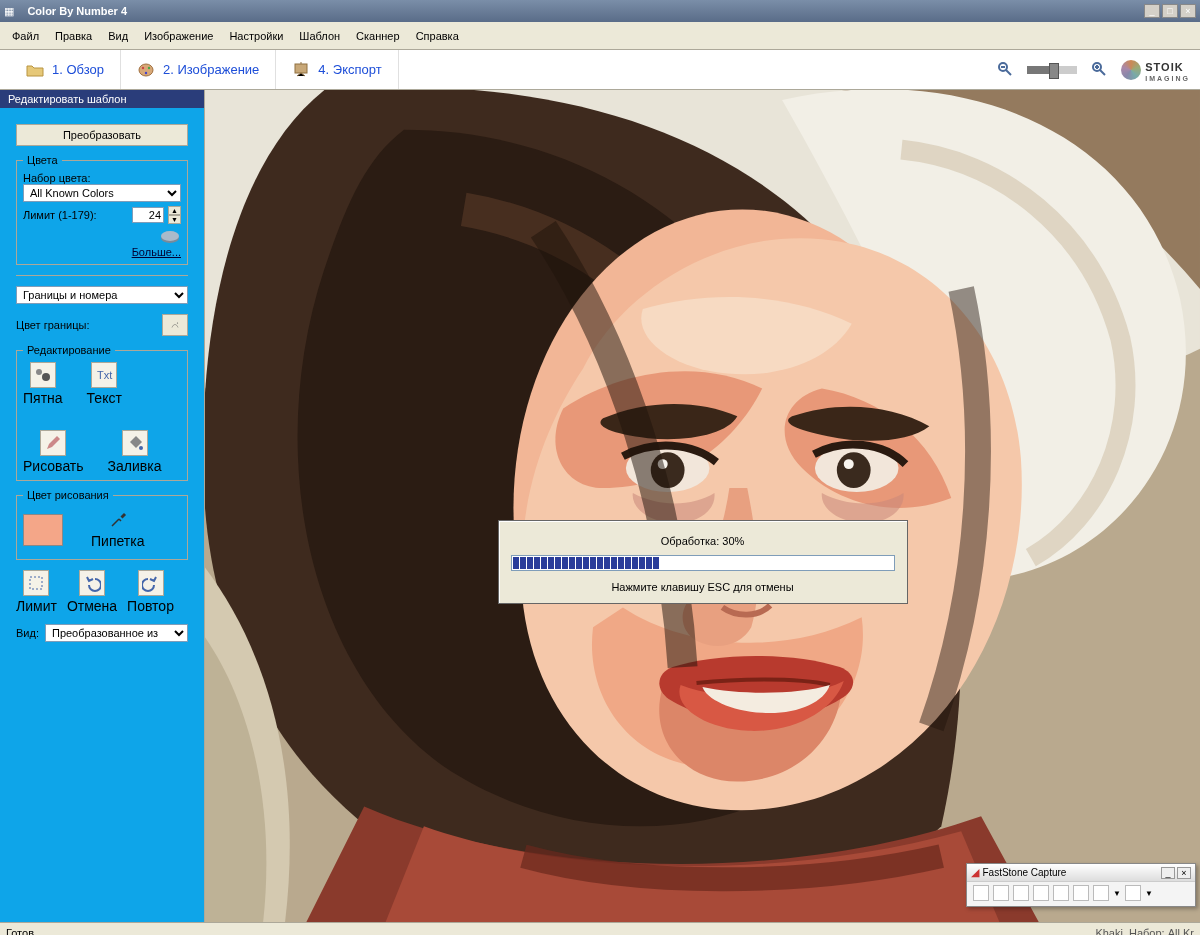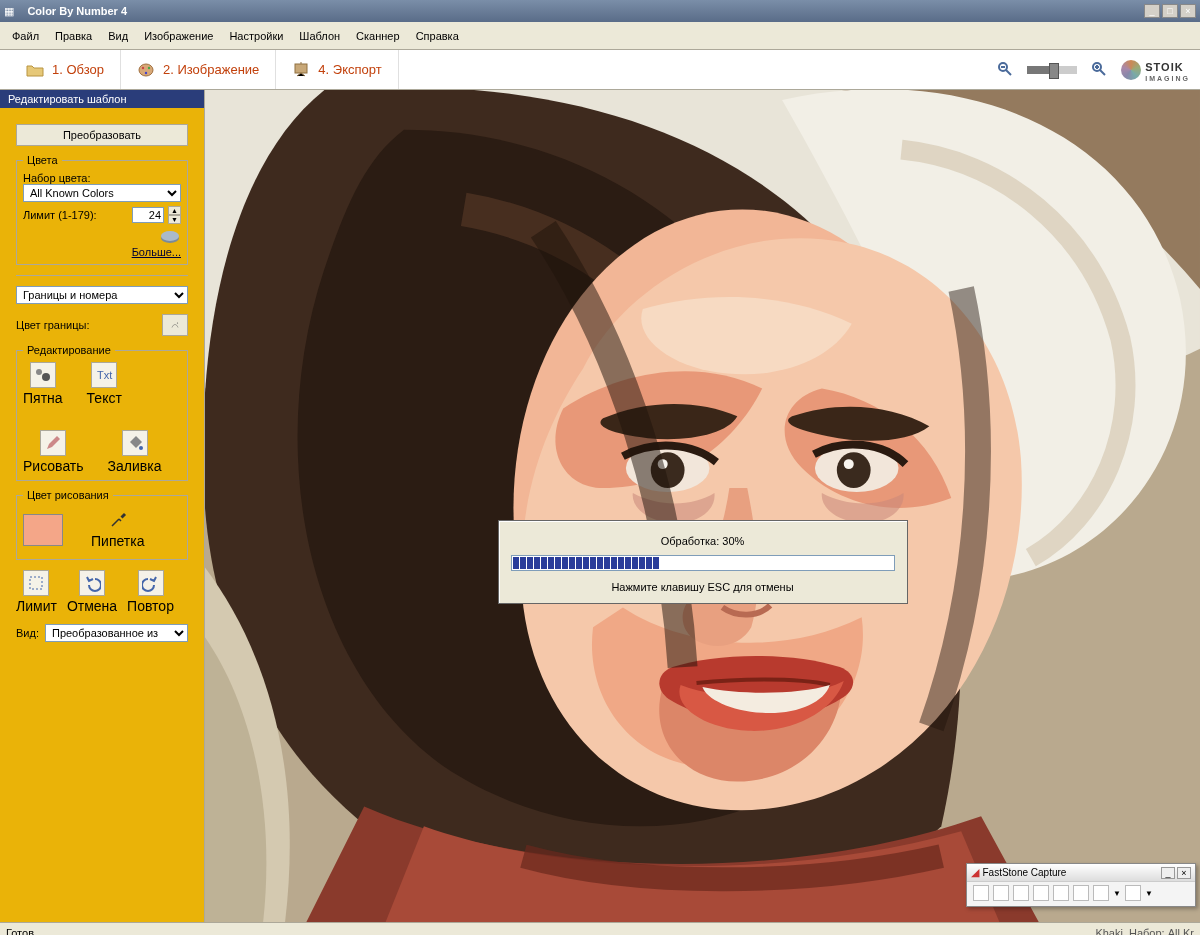--- a/index.html
+++ b/index.html
@@ -12,34 +12,34 @@
 
 
 .menubar { height: 28px; background: #ece9d8; display: flex; align-items: center; padding: 0 4px; border-bottom: 1px solid #aca899; }
 .menubar .mitem { padding: 2px 8px; cursor: default; }
 
 
 .tabstrip { height: 40px; background: #fff; border-bottom: 1px solid #aca899; display: flex; align-items: center; padding: 0 10px; }
 .tab { display: flex; align-items: center; gap: 8px; padding: 6px 16px; cursor: default; border-right: 1px solid #e0e0e0; height: 100%; }
 .tab.active { background: #f5f2e8; border-bottom: 2px solid #3a5c9a; }
 .tab .icon { width: 18px; height: 18px; display: inline-block; }
-.tab-label { font-size: 13px; color: #c2410c; }
+.tab-label { font-size: 13px; color: #1d4ed8; }
 .tabstrip-right { margin-left: auto; display: flex; align-items: center; gap: 14px; }
 .zoom-slider { width: 50px; height: 8px; background: linear-gradient(to right, #777 50%, #ccc 50%); position: relative; }
 .zoom-slider::after { content: ''; position: absolute; right: 18px; top: -3px; width: 8px; height: 14px; background: #888; border: 1px solid #555; }
 .logo { font-weight: bold; font-size: 16px; letter-spacing: 1px; color: #333; }
 .logo .imaging { font-size: 7px; letter-spacing: 2px; display: block; text-align: right; color: #666; }
 .logo-wrap { display: flex; align-items: center; gap: 4px; }
 .logo-icon { width: 20px; height: 20px; border-radius: 50%; background: conic-gradient(#c85, #9a7, #7aa, #88a, #a8a, #c85); }
 
 
 .main { display: flex; height: 832px; }
 
 
-.sidebar { width: 205px; background: #eab308; border-right: 1px solid #aca899; display: flex; flex-direction: column; }
+.sidebar { width: 205px; background: #0ea5e9; border-right: 1px solid #aca899; display: flex; flex-direction: column; }
 .panel-title { background: #2a3d7a; color: #fff; padding: 3px 8px; font-size: 11px; }
 .sidebar-body { padding: 16px; flex: 1; overflow: auto; }
 
 .btn { background: #ece9d8; border: 1px solid #aca899; padding: 3px 8px; cursor: default; display: inline-flex; align-items: center; justify-content: center; }
 .btn.wide { width: 100%; padding: 4px; }
 
 fieldset { border: 1px solid #aca899; padding: 6px; margin-top: 8px; }
 legend { padding: 0 4px; font-size: 11px; }
 
 .row { display: flex; align-items: center; gap: 4px; margin: 4px 0; }

